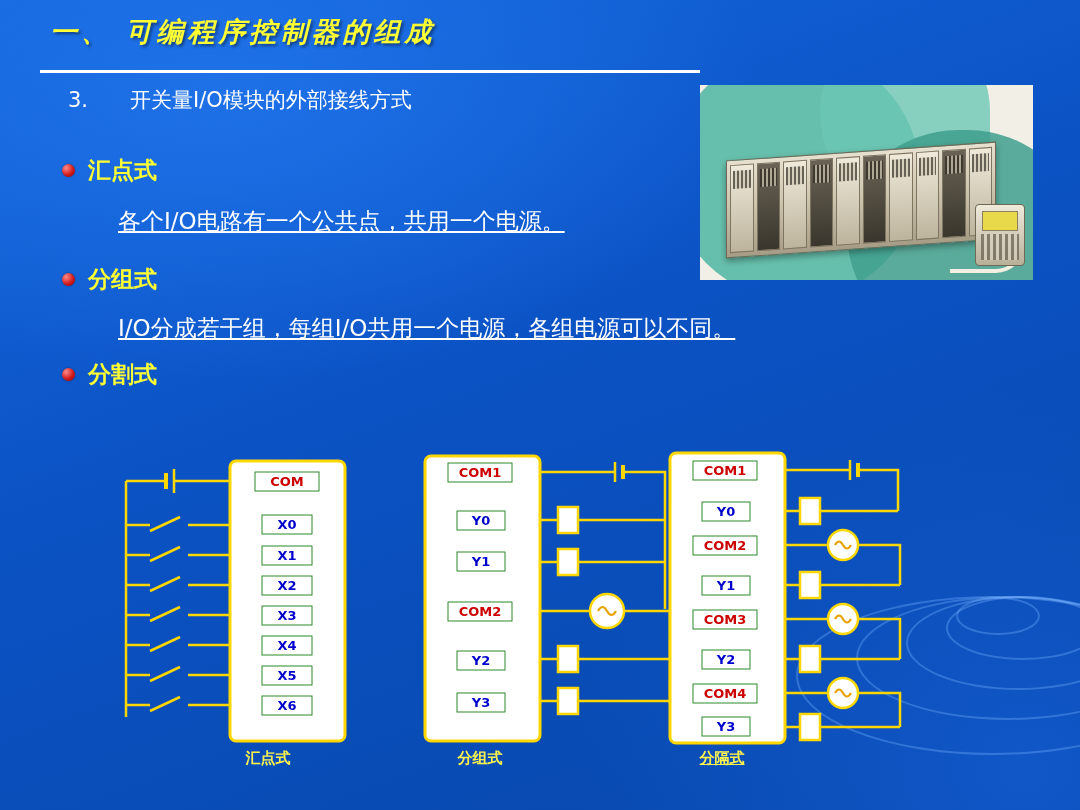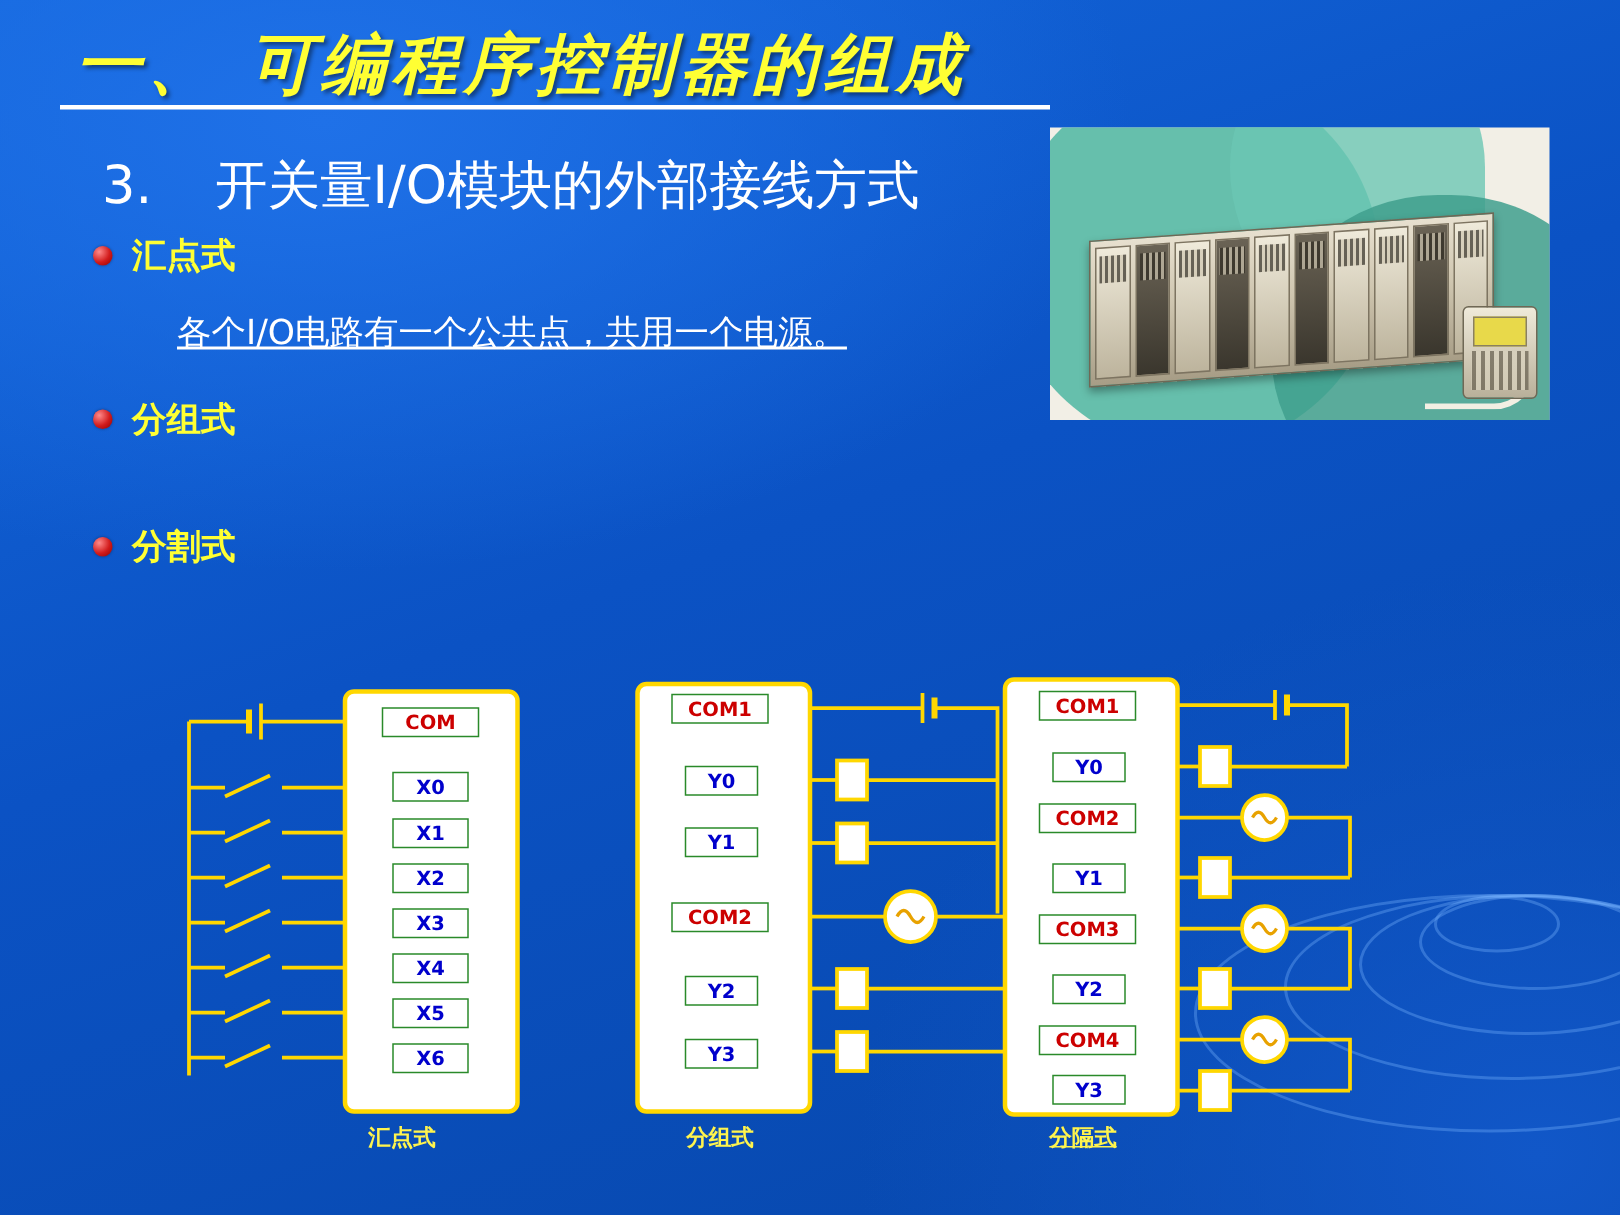--- a/index.html
+++ b/index.html
@@ -22,34 +22,34 @@
   .r2{width:220px;height:90px;right:-50px;bottom:120px;}
   .r3{width:300px;height:120px;right:-80px;bottom:90px;}
   .r4{width:390px;height:155px;right:-110px;bottom:55px;}
   .r5{width:80px;height:34px;right:40px;bottom:175px;}
 
   
   #title{
     position:absolute;left:50px;top:14px;
     font-family:"DejaVu Serif","Liberation Serif",serif;
     font-weight:bold;font-style:italic;
-    font-size:44px;letter-spacing:4px;
+    font-size:27px;letter-spacing:4px;
     color:#ffff33;
     text-shadow:2px 2px 3px rgba(0,0,0,.45);
     white-space:nowrap;
   }
   #title-underline{
     position:absolute;left:40px;top:70px;width:660px;height:3px;
     background:#ffffff;
   }
 
   
   #heading3{
-    position:absolute;left:68px;top:100px;
-    color:#ffffff;font-size:35px;white-space:nowrap;
+    position:absolute;left:68px;top:86px;
+    color:#ffffff;font-size:21px;white-space:nowrap;
     font-family:"DejaVu Sans","Liberation Sans",sans-serif;
   }
   #heading3 .num{margin-right:42px;}
 
   
   .bullet-row{position:absolute;display:flex;align-items:center;}
   .bullet{
     width:13px;height:13px;border-radius:50%;
     background:radial-gradient(circle at 32% 30%,#ff8a8a 0%,#d21b1b 55%,#8c0000 100%);
     margin-right:13px;flex:0 0 auto;
@@ -151,22 +151,23 @@
   <div class="bullet-row" style="left:62px;top:155px;">
     <span class="bullet"></span>
     <span class="bullet-label">汇点式</span>
   </div>
   <div class="body-line" style="left:118px;top:206px;">各个I/O电路有一个公共点，共用一个电源。</div>
 
   <div class="bullet-row" style="left:62px;top:264px;">
     <span class="bullet"></span>
     <span class="bullet-label">分组式</span>
   </div>
-
-  <div class="bullet-row" style="left:62px;top:349px;">
+  <div class="body-line" style="left:118px;top:313px;">I/O分成若干组，每组I/O共用一个电源，各组电源可以不同。</div>
+
+  <div class="bullet-row" style="left:62px;top:359px;">
     <span class="bullet"></span>
     <span class="bullet-label">分割式</span>
   </div>
 
   <div id="photo">
     <div class="blobA"></div>
     <div class="blobC"></div>
     <div class="blobB"></div>
     <div class="rack">
       <div class="mod">

